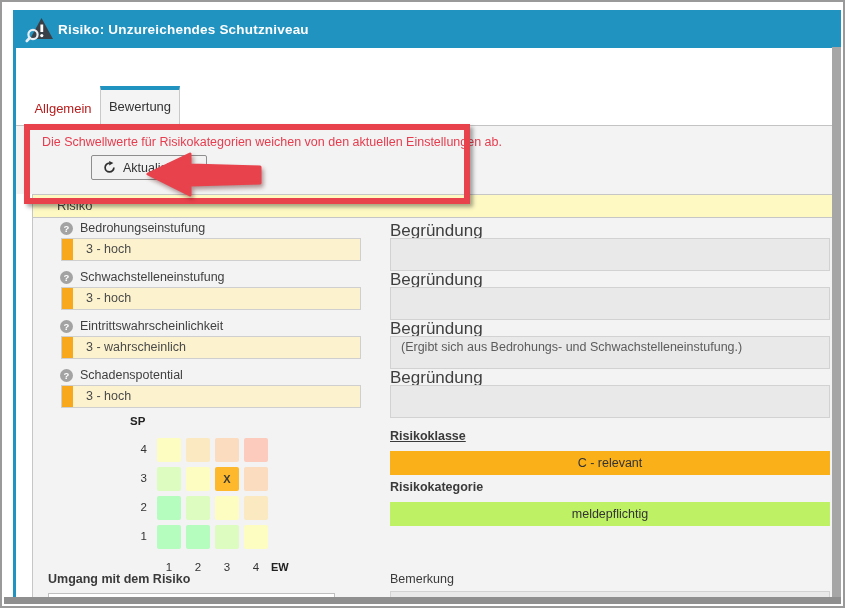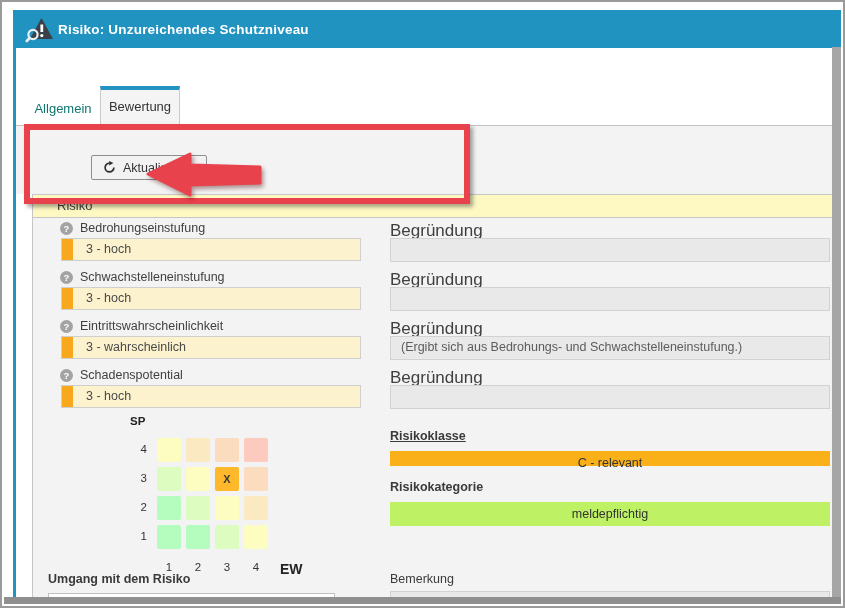--- a/index.html
+++ b/index.html
@@ -16,21 +16,21 @@
     background:#2193c1;display:flex;align-items:center;color:#fff;
   }
   .titlebar .ticon{margin-left:12px;flex:0 0 auto;display:block;}
   .title-text{margin-left:3px;font-size:13.5px;font-weight:bold;letter-spacing:.2px;}
   .blueleft{position:absolute;left:11px;top:46px;width:3px;bottom:9px;background:#2193c1;}
   .content{position:absolute;left:14px;top:46px;right:11px;bottom:9px;background:#fff;overflow:hidden;}
 
   
   .tab-inactive{
     position:absolute;left:14px;top:44px;width:66px;height:33px;
-    line-height:33px;text-align:center;font-size:13px;color:#0f766e;cursor:pointer;
+    line-height:33px;text-align:center;font-size:13px;color:#b91c1c;cursor:pointer;
   }
   .tab-active{
     position:absolute;left:84px;top:38px;width:80px;height:41px;
     background:#f4f4f4;border:1px solid #c9c9c9;border-bottom:none;
     border-top:4px solid #2193c1;box-sizing:border-box;
     text-align:center;line-height:33px;font-size:13px;color:#333;z-index:2;cursor:pointer;
   }
   .tabline{position:absolute;left:0;right:0;top:77px;height:1px;background:#c3c3c3;}
   .warnarea{position:absolute;left:0;right:0;top:78px;height:68px;background:#f3f3f3;}
   .warnmsg{position:absolute;left:26px;top:87px;font-size:12.5px;color:#e63c4e;z-index:1;}
@@ -65,37 +65,37 @@
   }
   .flabel{position:absolute;left:47px;top:0;font-size:12.5px;color:#3f3f3f;}
   .yinput{
     position:absolute;left:28px;top:17px;width:300px;height:23px;
     background:#fcf3ce;border:1px solid #cfcfcf;box-sizing:border-box;cursor:pointer;
   }
   .stripe{position:absolute;left:0;top:0;bottom:0;width:11px;background:#f8a81c;}
   .fval{position:absolute;left:24px;top:3px;font-size:12.5px;color:#4a4a4a;}
   .rlabel{position:absolute;left:357px;top:0;font-size:17px;color:#3f3f3f;}
   .ginput{
-    position:absolute;left:357px;top:17px;width:440px;height:24px;
+    position:absolute;left:357px;top:17px;width:440px;height:33px;
     background:#e9e9e9;border:1px solid #d2d2d2;box-sizing:border-box;
     font-size:12.5px;color:#5c5c5c;line-height:21px;padding-left:10px;overflow:hidden;white-space:nowrap;
   }
 
   
   .matrix{position:absolute;left:88px;top:216px;width:210px;height:170px;}
   .sp-label{position:absolute;left:9px;top:4px;font-weight:bold;font-size:11.5px;color:#222;}
   .mrow-label{position:absolute;width:26px;text-align:right;font-size:11.5px;color:#333;}
   .mcell{position:absolute;width:24px;height:24px;border-radius:2px;
     display:flex;align-items:center;justify-content:center;
     font-size:11px;font-weight:bold;color:#3a3a3a;}
   .mcol-label{position:absolute;width:24px;text-align:center;font-size:11.5px;color:#333;}
-  .ew-label{position:absolute;left:159px;top:150px;font-weight:bold;font-size:14px;color:#222;}
+  .ew-label{position:absolute;left:150px;top:150px;font-weight:bold;font-size:11px;color:#222;}
 
   .rk-label{position:absolute;left:357px;top:234px;font-size:12.5px;font-weight:bold;color:#3a3a3a;text-decoration:underline;}
-  .rk-bar{position:absolute;left:357px;top:256px;width:440px;height:15px;
+  .rk-bar{position:absolute;left:357px;top:256px;width:440px;height:24px;
     text-align:center;line-height:24px;font-size:12.5px;color:#333;}
   .rc-label{position:absolute;left:357px;top:285px;font-size:12.5px;font-weight:bold;color:#3a3a3a;}
   .rc-bar{position:absolute;left:357px;top:307px;width:440px;height:24px;
     text-align:center;line-height:24px;font-size:12.5px;color:#333;}
 
   .treat-label{position:absolute;left:15px;top:377px;font-weight:bold;font-size:12.5px;color:#3a3a3a;}
   .treat-input{position:absolute;left:15px;top:398px;width:287px;height:32px;
     background:#fff;border:1px solid #bfbfbf;box-sizing:border-box;cursor:pointer;}
   .remark-label{position:absolute;left:357px;top:377px;font-weight:normal;font-size:12.5px;color:#3a3a3a;}
   .remark-input{position:absolute;left:357px;top:396px;width:440px;height:32px;
@@ -116,20 +116,21 @@
     <span class="title-text">Risiko: Unzureichendes Schutzniveau</span>
   </div>
   <div class="blueleft"></div>
 
   <div class="content">
     <div class="tab-inactive">Allgemein</div>
     <div class="tab-active">Bewertung</div>
     <div class="tabline"></div>
 
     <div class="warnarea"></div>
+    <div class="warnmsg">Die Schwellwerte für Risikokategorien weichen von den aktuellen Einstellungen ab.</div>
     <button class="refresh-btn">
       <svg width="13" height="13" viewBox="0 0 16 16">
         <path d="M8 2.6 A5.4 5.4 0 1 0 13.4 8" fill="none" stroke="#2f2f2f" stroke-width="2.1"></path>
         <path d="M7.6 0 L12.8 2.6 L7.6 5.4 Z" fill="#2f2f2f"></path>
       </svg>
       <span>Aktualisieren</span>
     </button>
 
     <div class="redbox"></div>
     <div class="arrow-wrap">

